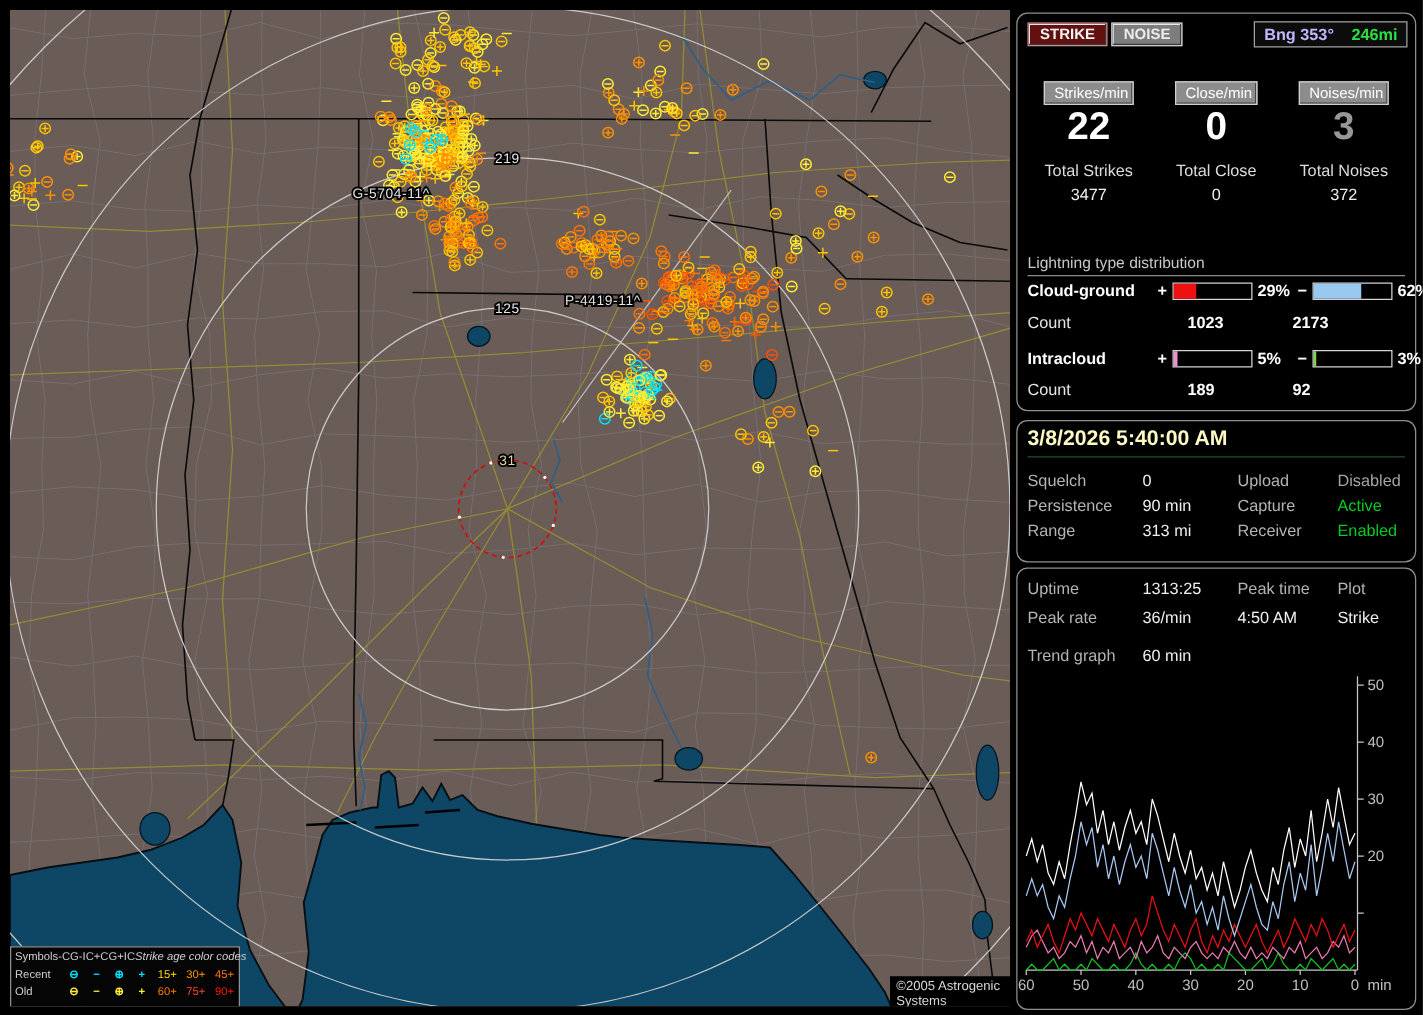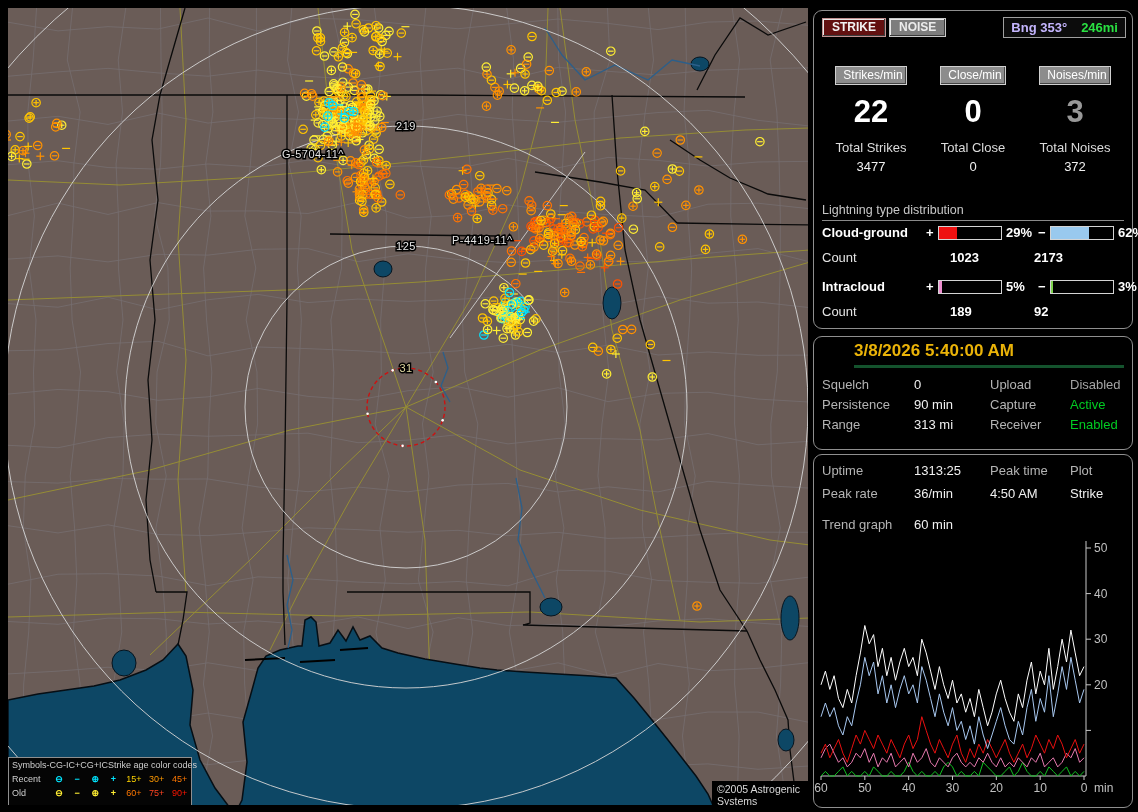--- a/index.html
+++ b/index.html
@@ -8,21 +8,21 @@
   
   #map{position:absolute;left:8px;top:8px;width:800px;height:797px;background:#6a5c57;overflow:hidden;}
   #mapsvg{position:absolute;left:0;top:0;}
   #legendbox{position:absolute;left:0px;top:749px;width:182px;height:47px;background:#050505;
              border:1px solid #8f8f8f;color:#cfcfcf;font-size:9px;line-height:14px;z-index:5;}
   .lgrow{display:flex;white-space:nowrap;}
   .lgc{display:inline-block;text-align:center;}
   .c0{width:40px;text-align:left;padding-left:3px;}
   .c1,.c2,.c3,.c4{width:19px;}
   .cage{width:24px;}
-  .chdr{width:106px;text-align:center;}
+  .chdr{width:106px;text-align:center;font-style:italic;}
   .sym-recent{color:#00e5ff;font-weight:bold;}
   .sym-old{color:#ffee33;font-weight:bold;}
   #copyrightbar{position:absolute;left:676px;top:773px;background:#000;color:#d8d8d8;
                 font-size:10.5px;padding:2px 5px;z-index:5;margin-left:28px;}
   
   .pbox{position:absolute;left:813px;width:318px;background:#000;border:1px solid #8f8f8f;border-radius:9px;}
   #box1{top:10px;height:317px;}
   #box2{top:336px;height:112px;}
   #box3{top:454px;height:352px;}
   .btn{display:inline-block;font-size:12px;font-weight:bold;color:#f2f2f2;padding:1px 9px 2px 9px;
@@ -30,39 +30,39 @@
   #strikebtn{position:absolute;left:8px;top:7px;background:#621010;border-color:#c09090;}
   #noisebtn{position:absolute;left:75px;top:7px;background:#7d7d7d;color:#ececec;}
   #bngbox{position:absolute;right:6px;top:6px;border:1px solid #a0a0a0;background:#0c0c0c;
           font-size:13px;font-weight:bold;padding:2px 7px;white-space:nowrap;}
   #bngbox .b1{color:#c4b5fd;margin-right:14px;}
   #bngbox .b2{color:#2ae042;}
   .counters{position:absolute;top:54px;left:6px;width:306px;display:flex;}
   .counter{width:102px;text-align:center;}
   .cbtn{display:inline-block;font-size:12px;color:#fff;background:#8c8c8c;padding:1px 3px 2px 7px;
         border:1px solid #d0d0d0;box-shadow:inset -1px -1px 0 #444;}
-  .bignum{font-size:31px;font-weight:bold;color:#fff;margin-top:10px;line-height:34px;}
+  .bignum{font-size:31px;font-weight:bold;color:#fff;margin-top:0;line-height:34px;}
   .bignum.muted{color:#989898;}
   .tlabel{font-size:13px;color:#dcdcdc;margin-top:11px;}
   .tvalue{font-size:13px;color:#f0f0f0;margin-top:4px;}
   #disttitle{position:absolute;left:8px;top:192px;right:8px;font-size:12.5px;color:#c8c8c8;
              border-bottom:1px solid #8a8a8a;padding-bottom:3px;}
   .drow{position:absolute;left:8px;right:6px;height:16px;font-size:13px;color:#fff;}
   .drow .dl{position:absolute;left:0;font-weight:bold;}
   .drow .plus{position:absolute;left:104px;font-weight:bold;}
   .drow .minus{position:absolute;left:216px;font-weight:bold;}
   .bar{position:absolute;top:1px;width:62px;height:12px;border:1px solid #d4d4d4;background:#000;}
   .bar.p{left:116px;} .bar.m{left:228px;}
   .bar>div{height:100%;}
   .pct{position:absolute;font-weight:bold;} .pct.p{left:184px;} .pct.m{left:296px;}
   .crow{position:absolute;left:8px;font-size:13px;color:#e4e4e4;}
   .crow .cv{position:absolute;font-weight:bold;color:#fff;}
   .cv.v1{left:128px;} .cv.v2{left:212px;}
-  #datetime{position:absolute;left:8px;top:4px;right:8px;font-size:17px;font-weight:bold;color:#eab308;
-            border-bottom:3px solid #14532d;padding-bottom:4px;margin-left:32px;}
+  #datetime{position:absolute;left:8px;top:4px;right:8px;font-size:17px;font-weight:bold;color:#fef9c3;
+            border-bottom:1px solid #14532d;padding-bottom:4px;}
   .srow{position:absolute;left:8px;right:6px;font-size:13px;height:18px;}
   .srow .sl{position:absolute;left:0;color:#b4b4b4;}
   .srow .sv{position:absolute;left:92px;color:#f0f0f0;}
   .srow .sl2{position:absolute;left:168px;color:#b4b4b4;}
   .srow .sv2{position:absolute;left:248px;color:#f0f0f0;}
   .sv2.dim{color:#a4a4a4;} .sv2.green{color:#00cc22;} .gray{color:#b4b4b4 !important;} .white{color:#f0f0f0 !important;}
   #trendsvg{position:absolute;left:0;top:80px;}
 </style>
 </head>
 <body>

